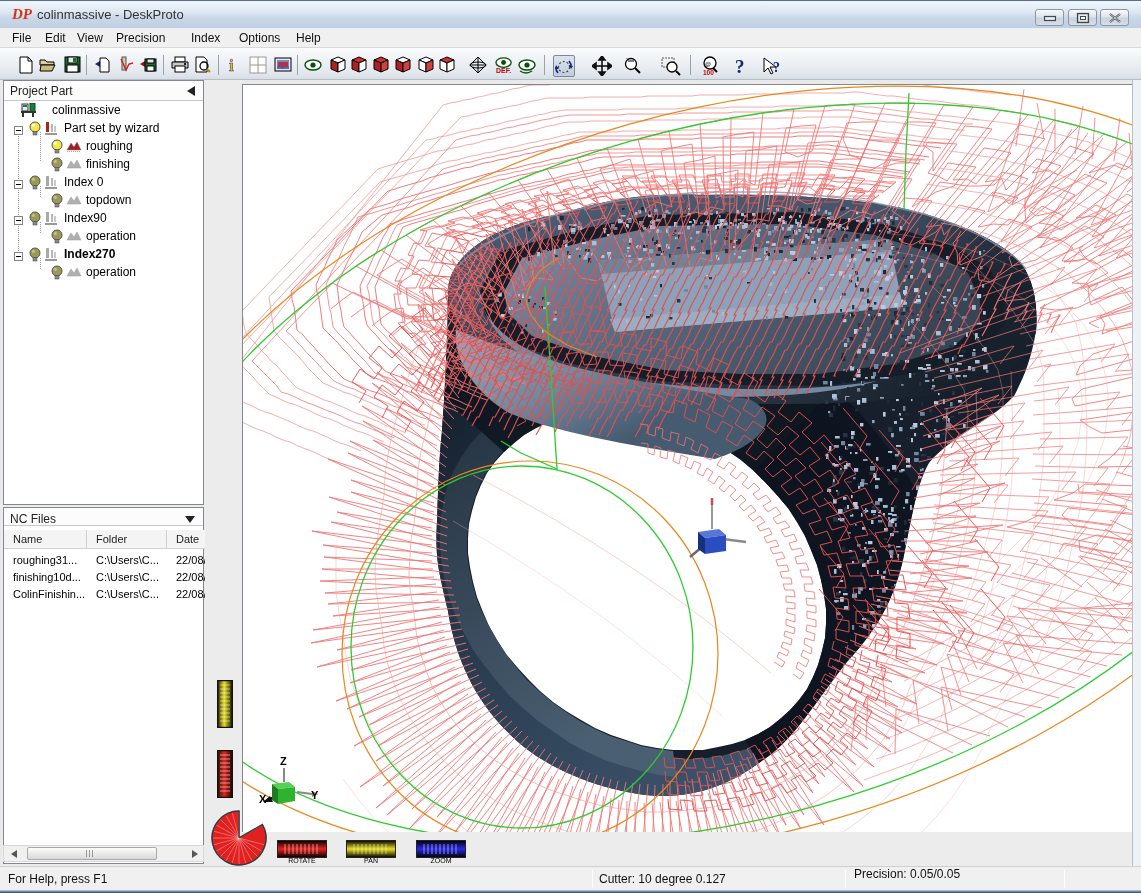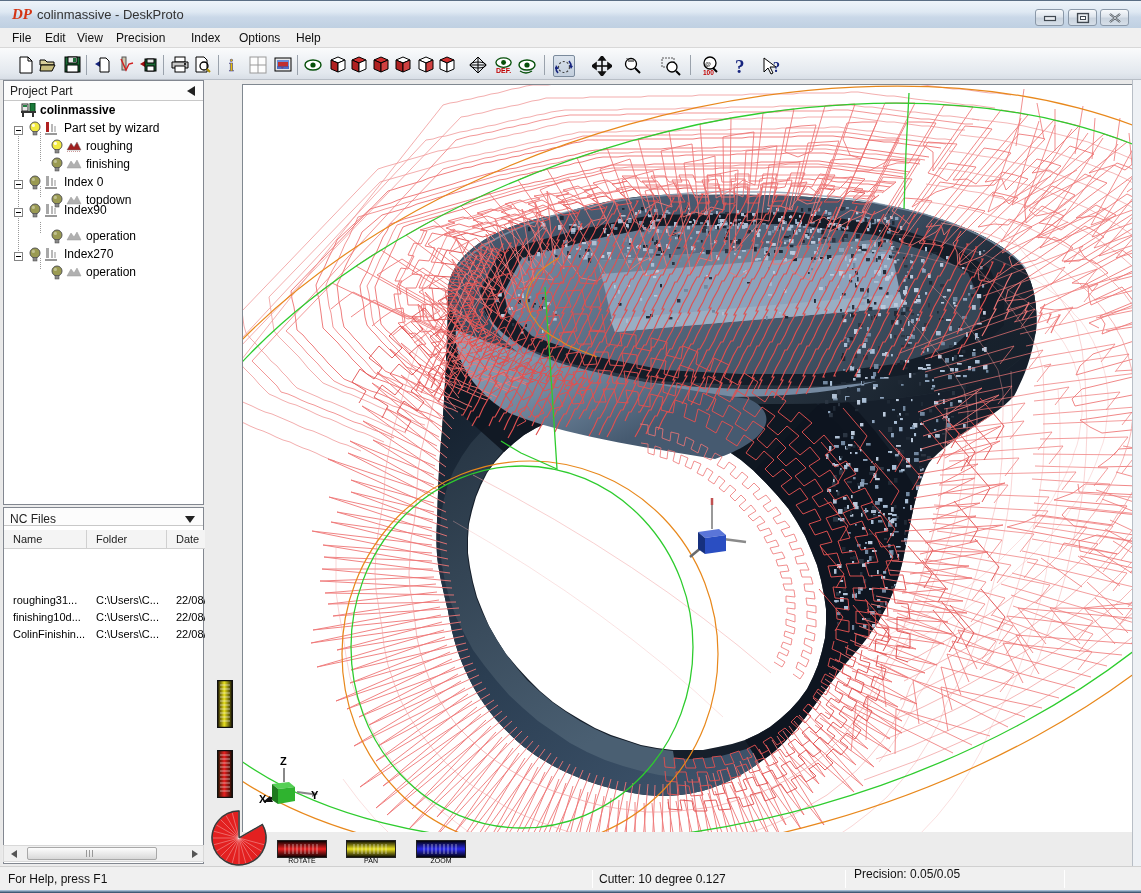--- a/index.html
+++ b/index.html
@@ -20,21 +20,21 @@
 #lpanel { position:absolute; left:2px; top:80px; width:203px; height:786px; background:#ececec; }
 #ptree { position:absolute; left:1px; top:0px; width:201px; height:425px; background:#fff; border:1px solid #828790; }
 #ptree .hd { position:absolute; left:0; top:0; width:100%; height:20px; background:#fcfcfc; border-bottom:1px solid #c8c8c8; }
 #ptree .hd span { position:absolute; left:6px; top:3px; font-size:12px; color:#222; }
 .trow { position:absolute; left:0; width:200px; height:17px; font-size:12px; color:#000; }
 #ncp { position:absolute; left:1px; top:427px; width:201px; height:357px; background:#fff; border:1px solid #828790; }
 #ncp .hd { position:absolute; left:0; top:0; width:100%; height:18px; background:#fcfcfc; border-bottom:1px solid #c8c8c8; }
 #ncp .hd span { position:absolute; left:6px; top:4px; font-size:12px; color:#222; }
 .col { position:absolute; top:22px; height:19px; background:#f4f4f4; border-right:1px solid #d0d0d0; border-bottom:1px solid #d0d0d0; font-size:11px; color:#222; }
 .col span { position:absolute; left:9px; top:3px; }
-.ncr { position:absolute; font-size:11px; color:#000; width:100%; height:17px;margin-top:40px; }
+.ncr { position:absolute; font-size:11px; color:#000; width:100%; height:17px; }
 #hsb { position:absolute; left:1px; top:765px; width:201px; height:17px; background:#f0f0f0; border:1px solid #d8d8d8; }
 #strip { position:absolute; left:205px; top:80px; width:37px; height:786px; background:#ececec; }
 #vport { position:absolute; left:242px; top:84px; width:890px; height:748px; background:#fff; border-left:1px solid #808890; border-top:1px solid #808890; }
 #bstrip { position:absolute; left:242px; top:832px; width:890px; height:34px; background:#ececec; }
 #rframe { position:absolute; left:1132px; top:80px; width:9px; height:786px; background:#eef1f5; border-left:1px solid #b8bec6; }
 #sbar { position:absolute; left:0; top:866px; width:1141px; height:24px; background:#f0f0f0; border-top:1px solid #d0d0d0; font-size:12px; color:#111; }
 #bedge { position:absolute; left:0; top:890px; width:1141px; height:3px; background:linear-gradient(#bcd2e8,#27425e); }
 .sdiv { position:absolute; top:3px; width:1px; height:18px; background:#c8c8c8; border-right:1px solid #fff; }
 </style></head>
 <body>
@@ -296,21 +296,21 @@
         <div style="position:absolute;left:36px;top:156px;width:1px;height:12px;background-image:repeating-linear-gradient(#999 0 1px,transparent 1px 2px)"></div>
         <div class="trow" style="top:0px">
           <span style="position:absolute;left:16px;top:1px"><svg width="17" height="15" viewBox="0 0 17 15">
               <rect x="2" y="1" width="6" height="7" fill="#e8e8e8" stroke="#333"></rect>
               <rect x="3" y="2" width="4" height="2" fill="#208040"></rect>
               <rect x="10" y="0" width="5" height="9" fill="#1a7a3a" stroke="#0a4a1a"></rect>
               <rect x="1" y="8" width="15" height="2" fill="#333"></rect>
               <rect x="2" y="10" width="2" height="4" fill="#333"></rect>
               <rect x="12" y="10" width="2" height="4" fill="#333"></rect>
             </svg></span>
-          <span style="position:absolute;left:36px;top:1px;font-weight:bold">colinmassive</span>
+          <span style="position:absolute;left:48px;top:1px;font-weight:normal">colinmassive</span>
         </div>
         <div class="trow" style="top:18px">
           <span style="position:absolute;left:10px;top:4px"><span class="exp"><svg width="9" height="9" viewBox="0 0 9 9">
                 <rect x="0.5" y="0.5" width="8" height="8" fill="#fff" stroke="#848484"></rect>
                 <line x1="2" y1="4.5" x2="7" y2="4.5" stroke="#000"></line>
               </svg></span></span>
           <span style="position:absolute;left:24px;top:1px"><svg width="14" height="15" viewBox="0 0 14 15">
               <circle cx="7" cy="6" r="5" fill="#f2ea40" stroke="#555"></circle>
               <circle cx="5.4" cy="4.4" r="1.6" fill="#fffce0"></circle>
               <rect x="5" y="10.5" width="4" height="3.5" fill="#888" stroke="#444" stroke-width="0.5"></rect>
@@ -376,21 +376,21 @@
           <span style="position:absolute;left:46px;top:1px"><svg width="14" height="15" viewBox="0 0 14 15">
               <circle cx="7" cy="6" r="5" fill="#9a9a52" stroke="#555"></circle>
               <circle cx="5.4" cy="4.4" r="1.6" fill="#c0c090"></circle>
               <rect x="5" y="10.5" width="4" height="3.5" fill="#888" stroke="#444" stroke-width="0.5"></rect>
             </svg></span>
           <span style="position:absolute;left:62px;top:1px"><svg width="16" height="14" viewBox="0 0 16 14">
               <path d="M1,11 L5,4 L8,8 L11,3 L15,11 Z" fill="#b0b0b0" stroke="#999" stroke-width="0.5"></path>
             </svg></span>
           <span style="position:absolute;left:82px;top:1px;font-weight:normal">topdown</span>
         </div>
-        <div class="trow" style="top:100px">
+        <div class="trow" style="top:108px">
           <span style="position:absolute;left:10px;top:4px"><span class="exp"><svg width="9" height="9" viewBox="0 0 9 9">
                 <rect x="0.5" y="0.5" width="8" height="8" fill="#fff" stroke="#848484"></rect>
                 <line x1="2" y1="4.5" x2="7" y2="4.5" stroke="#000"></line>
               </svg></span></span>
           <span style="position:absolute;left:24px;top:1px"><svg width="14" height="15" viewBox="0 0 14 15">
               <circle cx="7" cy="6" r="5" fill="#9a9a52" stroke="#555"></circle>
               <circle cx="5.4" cy="4.4" r="1.6" fill="#c0c090"></circle>
               <rect x="5" y="10.5" width="4" height="3.5" fill="#888" stroke="#444" stroke-width="0.5"></rect>
             </svg></span>
           <span style="position:absolute;left:40px;top:1px"><svg width="14" height="15" viewBox="0 0 14 15">
@@ -421,21 +421,21 @@
               <circle cx="7" cy="6" r="5" fill="#9a9a52" stroke="#555"></circle>
               <circle cx="5.4" cy="4.4" r="1.6" fill="#c0c090"></circle>
               <rect x="5" y="10.5" width="4" height="3.5" fill="#888" stroke="#444" stroke-width="0.5"></rect>
             </svg></span>
           <span style="position:absolute;left:40px;top:1px"><svg width="14" height="15" viewBox="0 0 14 15">
               <rect x="2" y="1" width="3" height="10" fill="#a8a8a8"></rect>
               <rect x="7" y="3" width="2" height="8" fill="#b8b8b8"></rect>
               <rect x="10" y="5" width="2" height="6" fill="#c8c8c8"></rect>
               <rect x="1" y="12" width="12" height="2" fill="#989898"></rect>
             </svg></span>
-          <span style="position:absolute;left:60px;top:1px;font-weight:normal">Index270</span>
+          <span style="position:absolute;left:60px;top:1px;font-weight:bold">Index270</span>
         </div>
         <div class="trow" style="top:162px">
           <span style="position:absolute;left:46px;top:1px"><svg width="14" height="15" viewBox="0 0 14 15">
               <circle cx="7" cy="6" r="5" fill="#9a9a52" stroke="#555"></circle>
               <circle cx="5.4" cy="4.4" r="1.6" fill="#c0c090"></circle>
               <rect x="5" y="10.5" width="4" height="3.5" fill="#888" stroke="#444" stroke-width="0.5"></rect>
             </svg></span>
           <span style="position:absolute;left:62px;top:1px"><svg width="16" height="14" viewBox="0 0 16 14">
               <path d="M1,11 L5,4 L8,8 L11,3 L15,11 Z" fill="#b0b0b0" stroke="#999" stroke-width="0.5"></path>
             </svg></span>

